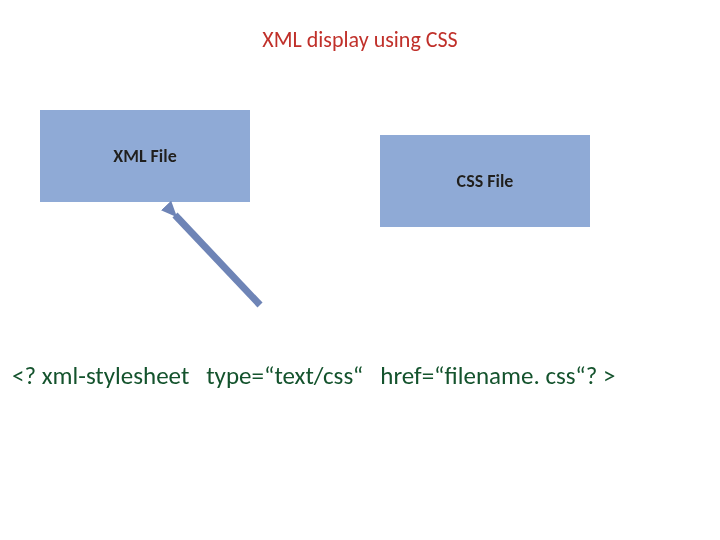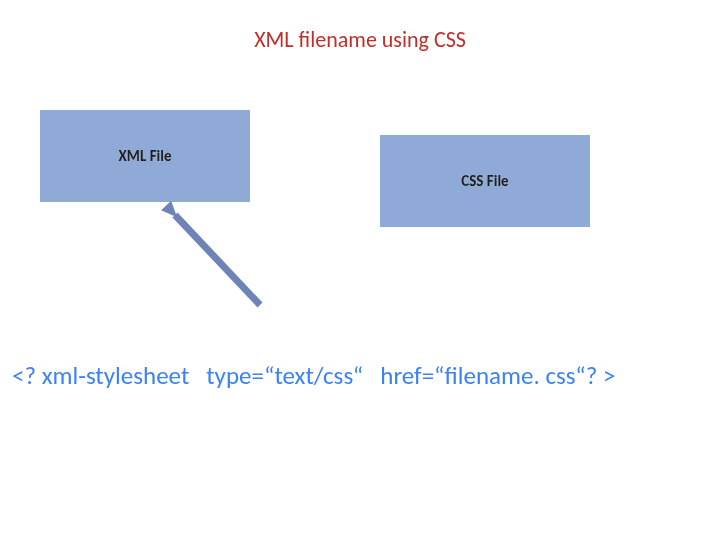--- a/index.html
+++ b/index.html
@@ -25,49 +25,49 @@
     position: absolute;
     background: #8faad6;
     width: 210px;
     height: 92px;
     display: flex;
     align-items: center;
     justify-content: center;
   }
   .box-label {
     font-weight: 700;
-    font-size: 15px;
+    font-size: 18px;
     color: #1f1f1f;
     
     text-shadow: 0 0 1px rgba(255,255,255,0.3);
   }
   #box-xml { left: 40px;  top: 110px; }
   #box-css { left: 380px; top: 110px; margin-top: 25px; }
 
   .arrow-svg {
     position: absolute;
     left: 0;
     top: 0;
     pointer-events: none;
   }
 
   .code-line {
     position: absolute;
     left: 12px;
     top: 360px;
     font-size: 25px;
-    color: #3b82f6;
+    color: #14532d;
     white-space: pre;
     font-family: Calibri, "Segoe UI", Arial, sans-serif;
   }
 </style>
 </head>
 <body>
 
-<div class="title">XML filename using CSS</div>
+<div class="title">XML display using CSS</div>
 
 <div id="box-xml" class="box">
   <span class="box-label">XML File</span>
 </div>
 
 <div id="box-css" class="box">
   <span class="box-label">CSS File</span>
 </div>
 
 <svg class="arrow-svg" width="720" height="540">

